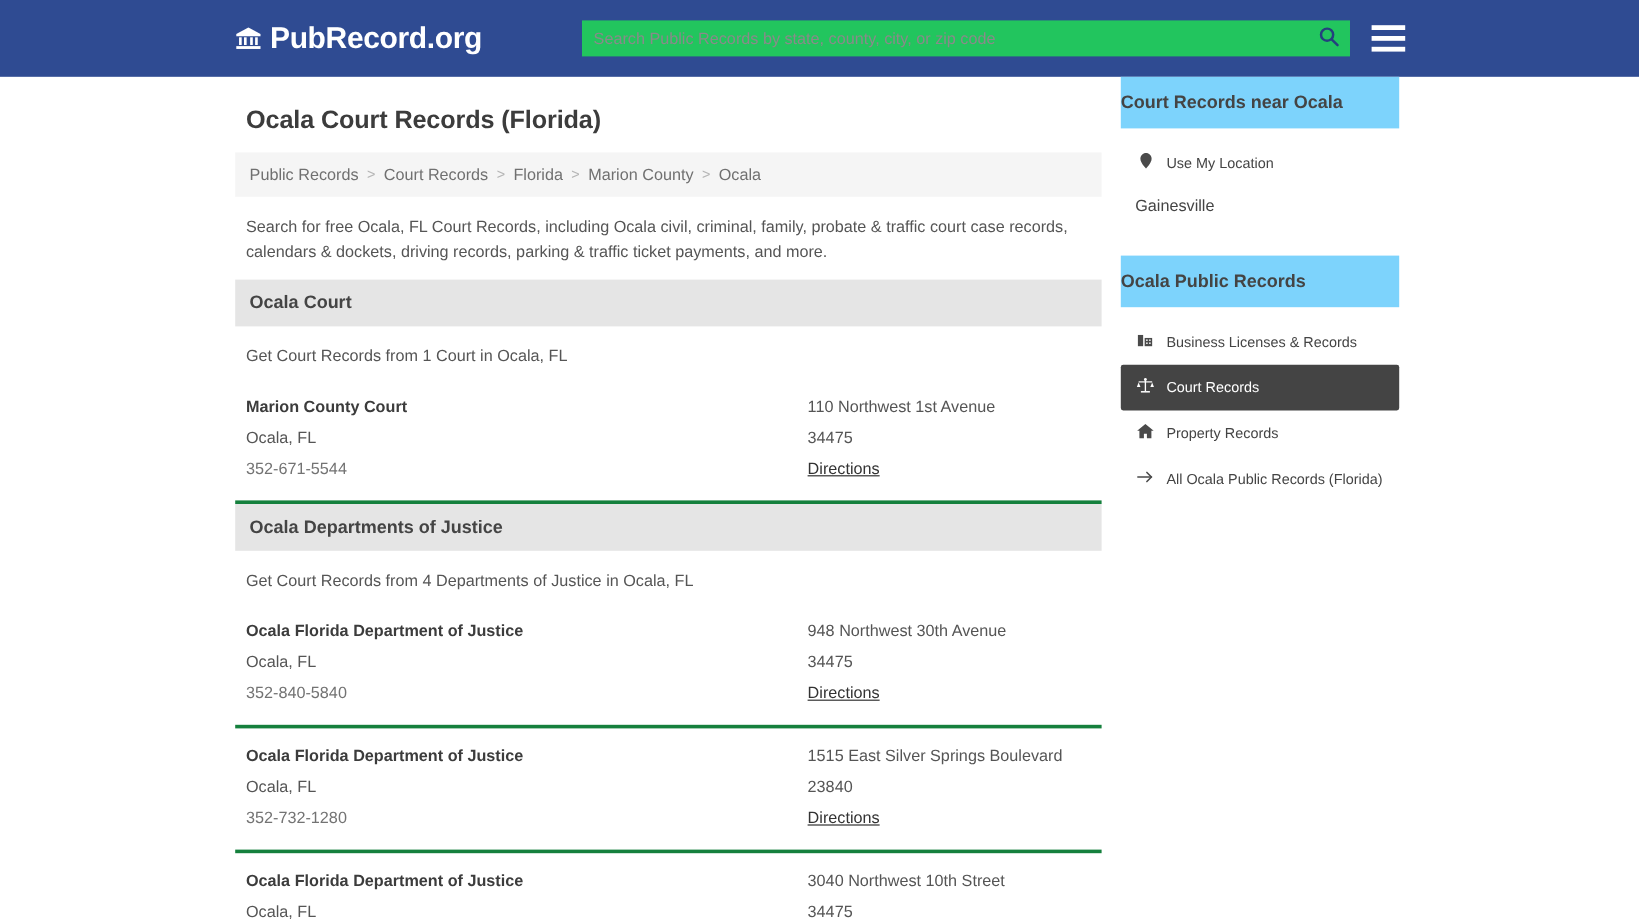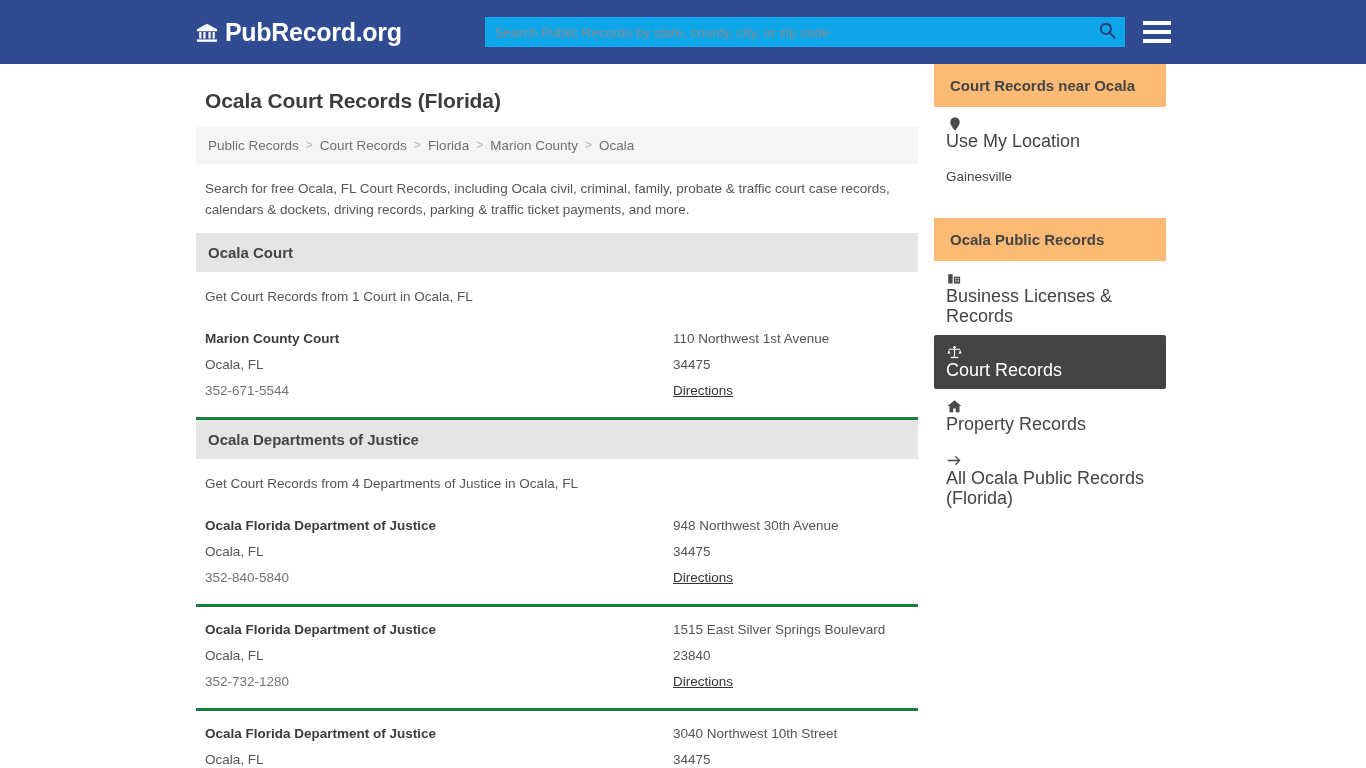--- a/index.html
+++ b/index.html
@@ -40,21 +40,21 @@
     margin-left: 83px;
     position: relative;
     width: 640px;
     height: 30px;
   }
   .search-input {
     width: 100%;
     height: 30px;
     border: none;
     outline: none;
-    background: #0ea5e9;
+    background: #22c55e;
     font-family: "Liberation Sans", sans-serif;
     font-size: 13.5px;
     color: #333;
     padding: 0 40px 0 10px;
   }
   .search-input::placeholder { color: #8a8a8a; }
   .search-btn {
     position: absolute;
     right: 4px; top: 3px;
     width: 26px; height: 24px;
@@ -156,37 +156,36 @@
   .org-phone { color: #737373; }
   .addr-line { color: #555555; }
   .directions {
     color: #333333;
     text-decoration: underline;
     cursor: pointer;
   }
 
   
   .side-head {
-    background: #fdba74;
-    padding: 13px 16px;
+    background: #7dd3fc;
+    padding: 13px 0;
     font-size: 15px;
     font-weight: bold;
     color: #444444;
-    margin-bottom: 0;
+    margin-bottom: 10px;
   }
   .side-link {
     display: flex;
     align-items: flex-start;
     padding: 9px 12px;
-    font-size: 18px;
+    font-size: 12px;
     color: #444444;
     line-height: 20px;
     cursor: pointer;
     border-radius: 2px;
-    flex-direction: column;
   }
   .side-link .ico {
     width: 17px;
     min-width: 17px;
     margin-right: 9px;
     margin-top: 1px;
     display: inline-flex;
     justify-content: center;
   }
   .side-link.active {

